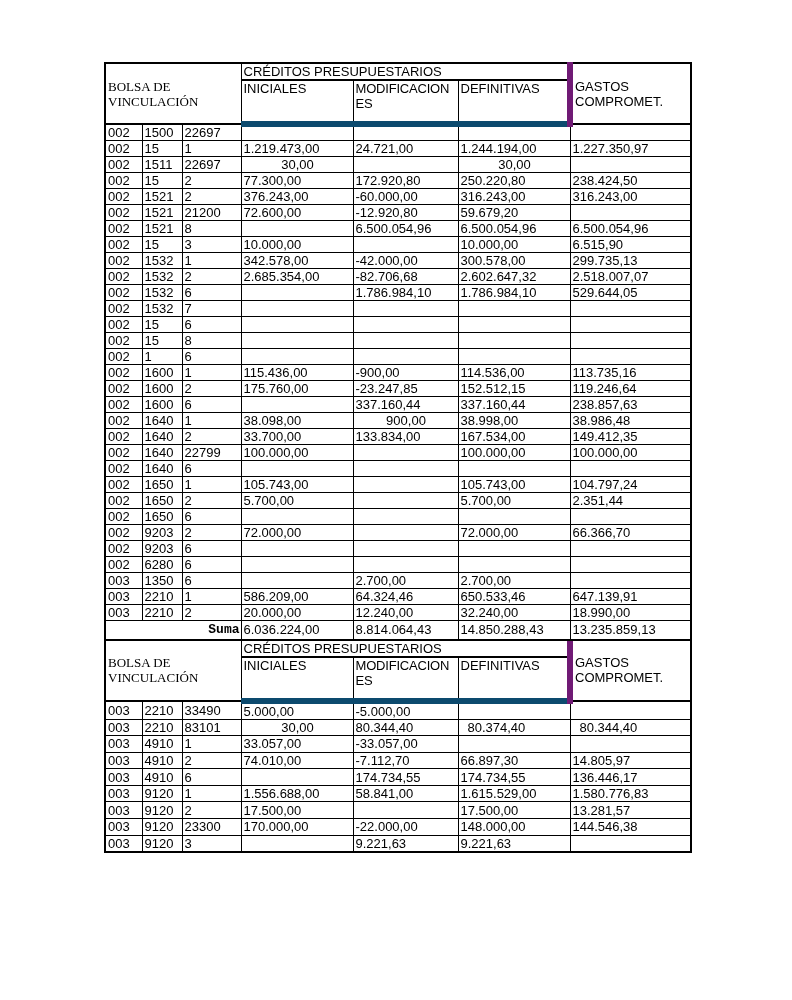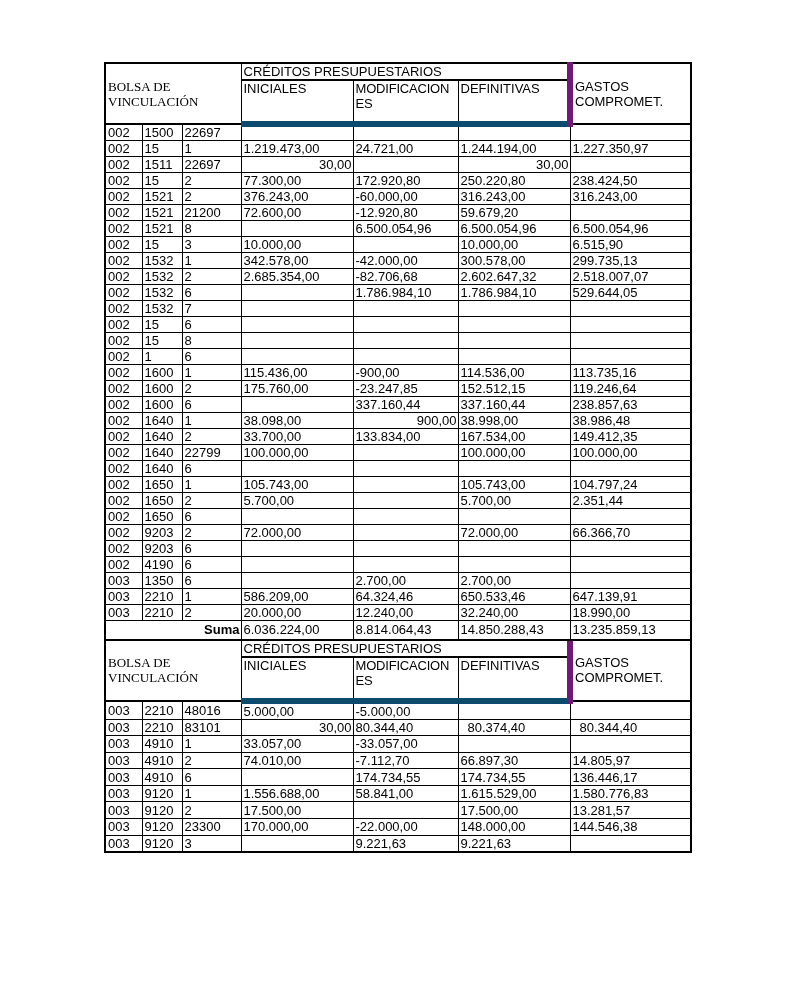--- a/index.html
+++ b/index.html
@@ -46,27 +46,28 @@
   td.bolsa { vertical-align: middle; font-family: Liberation Serif, serif; }
   td.gastos { vertical-align: middle; border-left: 6px solid #701a75; }
   td.modif { word-break: break-all; letter-spacing: -0.2px; }
   
   tbody td { white-space: nowrap; }
   table.first tbody tr { height: 16px; }
   table.second tbody tr { height: 16.6px; }
   tbody tr.tall { height: 26px; }
   tbody tr.tall td { vertical-align: top; }
   tbody tr.tall td.vbottom { vertical-align: bottom; padding-left: 9px; }
-  td.right { text-align: right; padding-right: 1px; }
+  td.right { text-align: center; padding-right: 1px; }
   
   tfoot tr { height: 19px; }
   td.suma-label {
     font-weight: bold;
     text-align: right;
     padding-right: 1px;
+    font-family: Liberation Mono, monospace;
   }
 </style>
 </head>
 <body>
 
 <div class="sheet">
 
   <table class="first">
     <colgroup>
       <col style="width:37px">
@@ -328,21 +329,21 @@
           <td>002</td>
           <td>9203</td>
           <td>6</td>
           <td></td>
           <td></td>
           <td></td>
           <td></td>
         </tr>
         <tr>
           <td>002</td>
-          <td>4190</td>
+          <td>6280</td>
           <td>6</td>
           <td></td>
           <td></td>
           <td></td>
           <td></td>
         </tr>
         <tr>
           <td>003</td>
           <td>1350</td>
           <td>6</td>
@@ -400,21 +401,21 @@
       <tr class="hrow2">
         <td>INICIALES</td>
         <td class="modif">MODIFICACIONES</td>
         <td>DEFINITIVAS</td>
       </tr>
     </thead>
     <tbody>
         <tr>
           <td>003</td>
           <td>2210</td>
-          <td>48016</td>
+          <td>33490</td>
           <td>5.000,00</td>
           <td>-5.000,00</td>
           <td></td>
           <td></td>
         </tr>
         <tr class="tall">
           <td>003</td>
           <td>2210</td>
           <td>83101</td>
           <td class="right">30,00</td>

